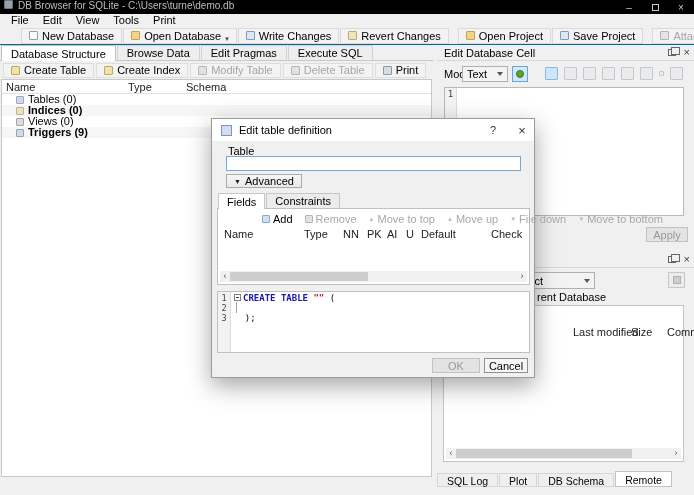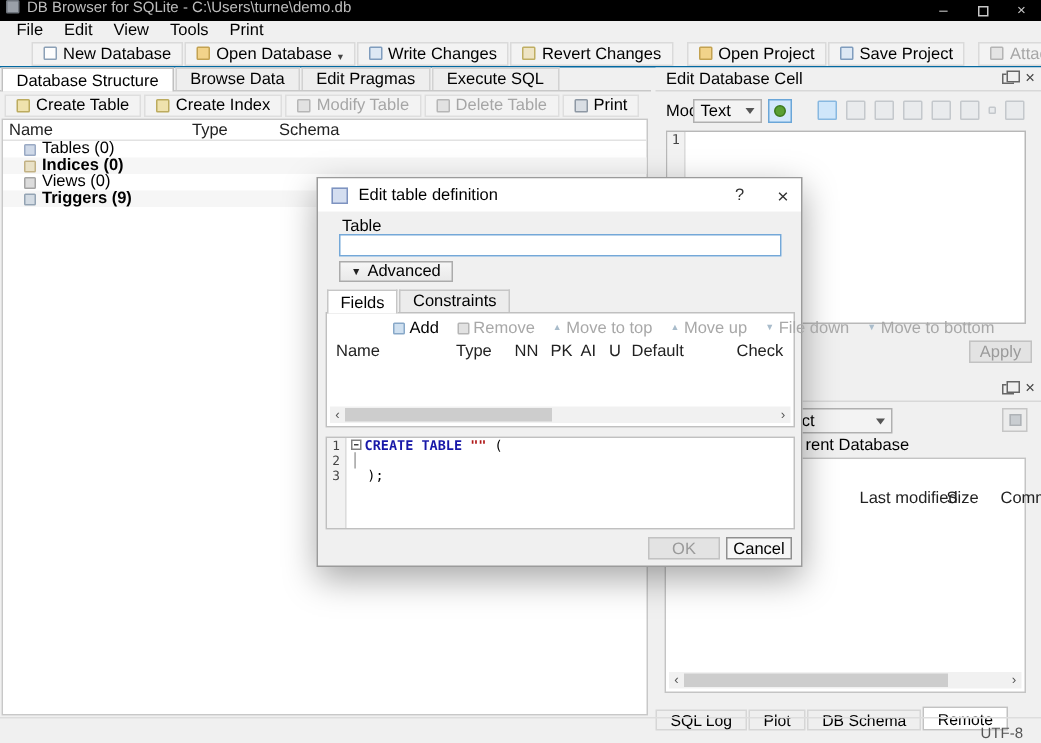--- a/index.html
+++ b/index.html
@@ -323,23 +323,20 @@
     </div>
   </div>
 
   <div id="bottomtabs" class="abs">
     <span class="btab">SQL Log</span>
     <span class="btab">Plot</span>
     <span class="btab">DB Schema</span>
     <span class="btab active">Remote</span>
   </div>
 
-  <div id="statusbar" class="abs">
-    <span id="encoding">UTF-8</span>
-  </div>
 
   <div id="dialog" class="abs">
     <div id="dlgtitle">
       <span class="dicon"></span>
       <span>Edit table definition</span>
     </div>
     <span id="dlghelp">?</span>
     <span id="dlgclose">×</span>
 
     <span id="dlg-table-label">Table</span>

